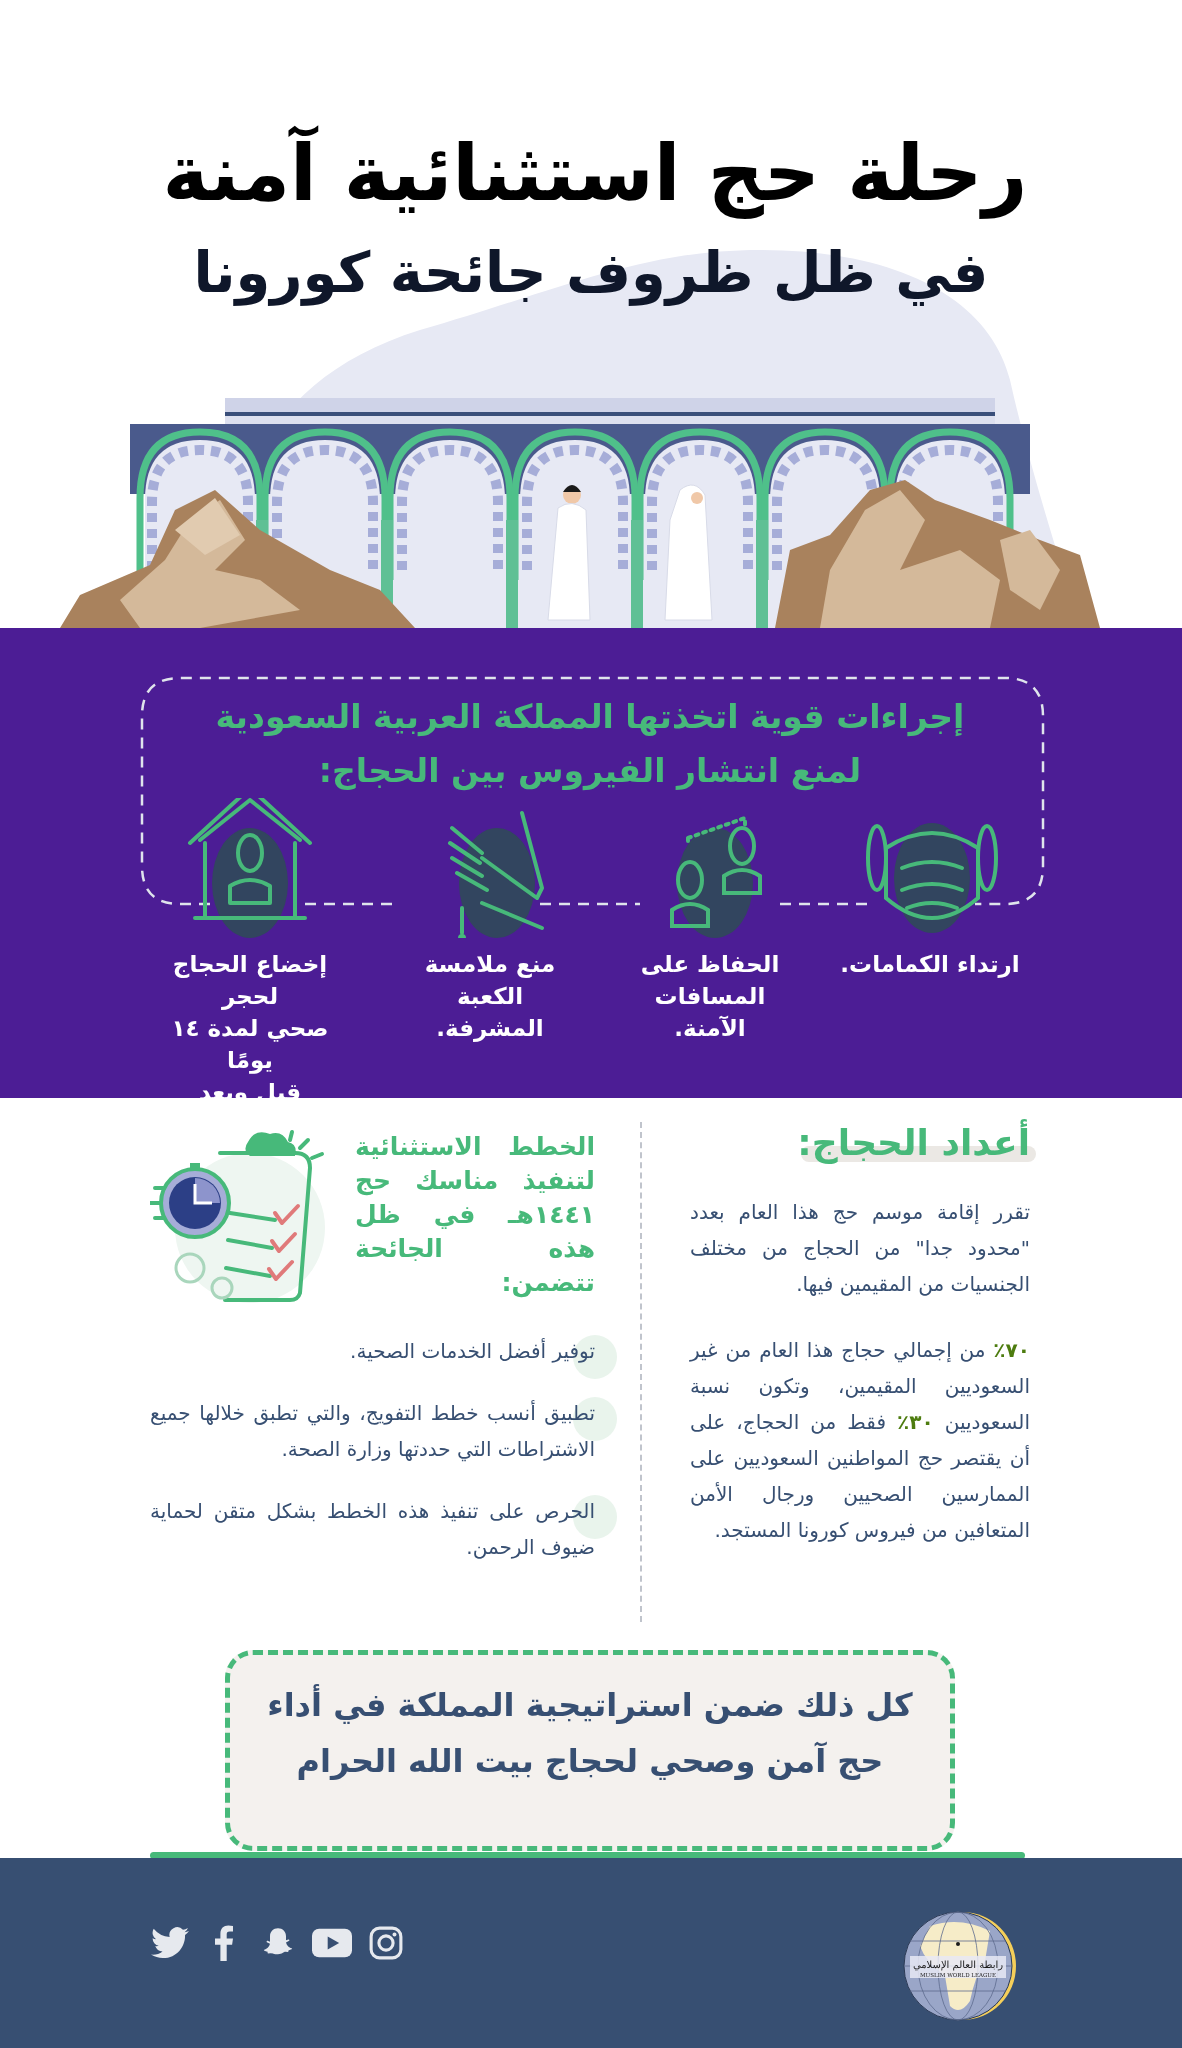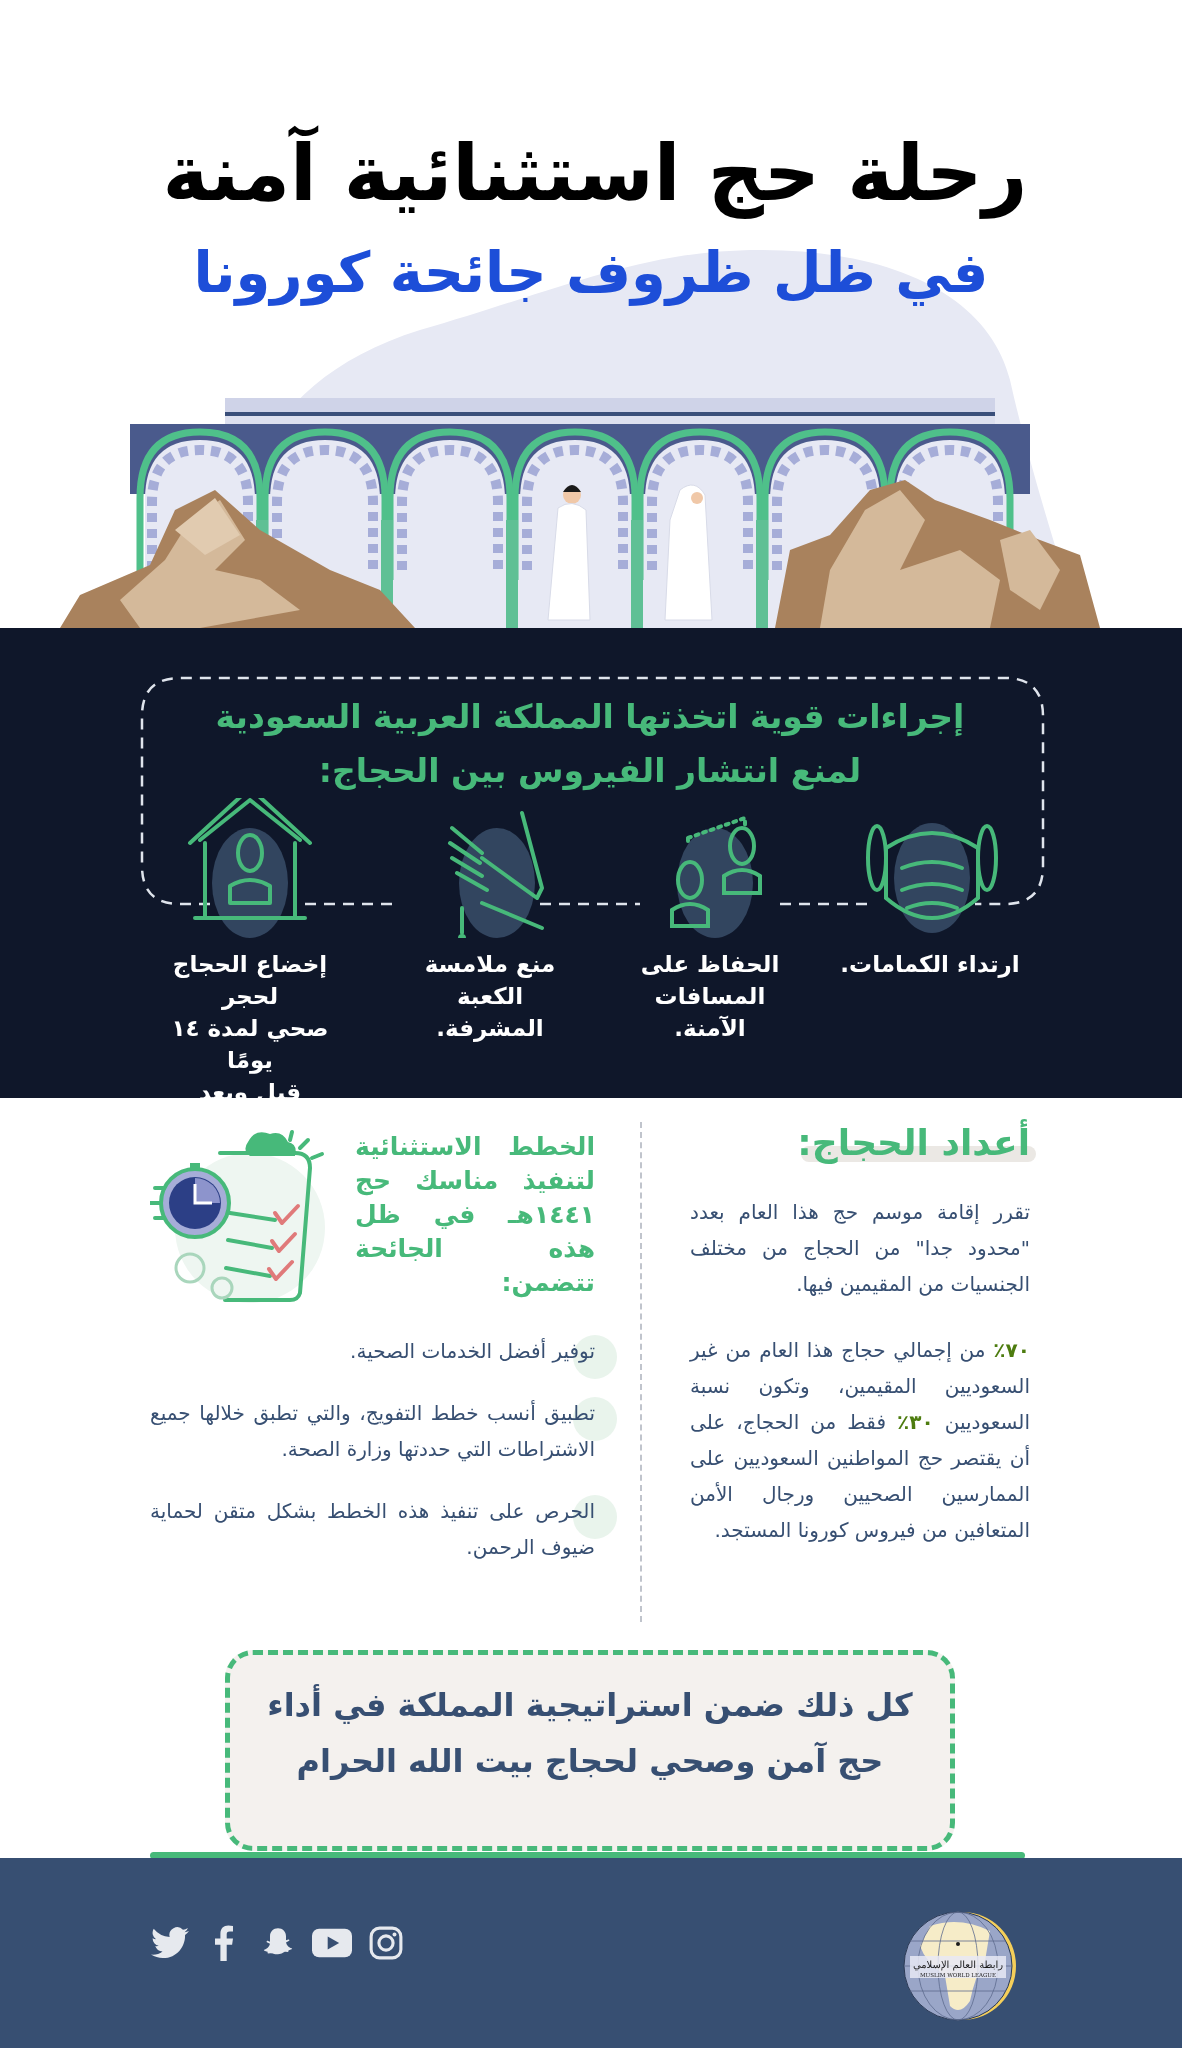--- a/index.html
+++ b/index.html
@@ -4,25 +4,25 @@
   <style>
     * { margin: 0; padding: 0; box-sizing: border-box; }
     html, body { width: 1182px; height: 2048px; background: #ffffff; overflow: hidden; }
     body { font-family: "DejaVu Sans", sans-serif; position: relative; }
     .rtl { direction: rtl; }
 
     
     .hero { position: absolute; left: 0; top: 0; width: 1182px; height: 628px; background: #ffffff; overflow: hidden; }
     .hero-blob { position: absolute; left: 0; top: 0; width: 1182px; height: 628px; }
     .title-1 { position: absolute; top: 128px; left: 4px; width: 1182px; text-align: center; font-size: 78px; font-weight: bold; color: #000000; letter-spacing: -1px; }
-    .title-2 { position: absolute; top: 240px; left: 0; width: 1182px; text-align: center; font-size: 56px; font-weight: bold; color: #1d4ed8; }
+    .title-2 { position: absolute; top: 240px; left: 0; width: 1182px; text-align: center; font-size: 56px; font-weight: bold; color: #0f172a; }
     .scene { position: absolute; left: 0; top: 370px; width: 1182px; height: 258px; }
 
     
-    .measures { position: absolute; left: 0; top: 628px; width: 1182px; height: 470px; background: #0f172a; }
+    .measures { position: absolute; left: 0; top: 628px; width: 1182px; height: 470px; background: #4c1d95; }
     .dash-frame { position: absolute; left: 140px; top: 48px; width: 905px; height: 230px; }
     .m-head { position: absolute; left: 150px; top: 62px; width: 880px; text-align: center; color: #47b97a; font-weight: bold; font-size: 33px; line-height: 54px; }
     .m-icon { position: absolute; width: 140px; height: 140px; top: 170px; }
     .m-label { position: absolute; top: 320px; color: #ffffff; font-weight: bold; font-size: 23px; line-height: 32px; text-align: center; }
 
     
     .body-sec { position: absolute; left: 0; top: 1098px; width: 1182px; height: 760px; background: #ffffff; }
     .divider-v { position: absolute; left: 640px; top: 24px; height: 500px; border-left: 2px dashed #c0c4cc; }
     .right-col { position: absolute; left: 690px; top: 20px; width: 340px; }
     .hujjaj-title-wrap { position: relative; height: 56px; }

